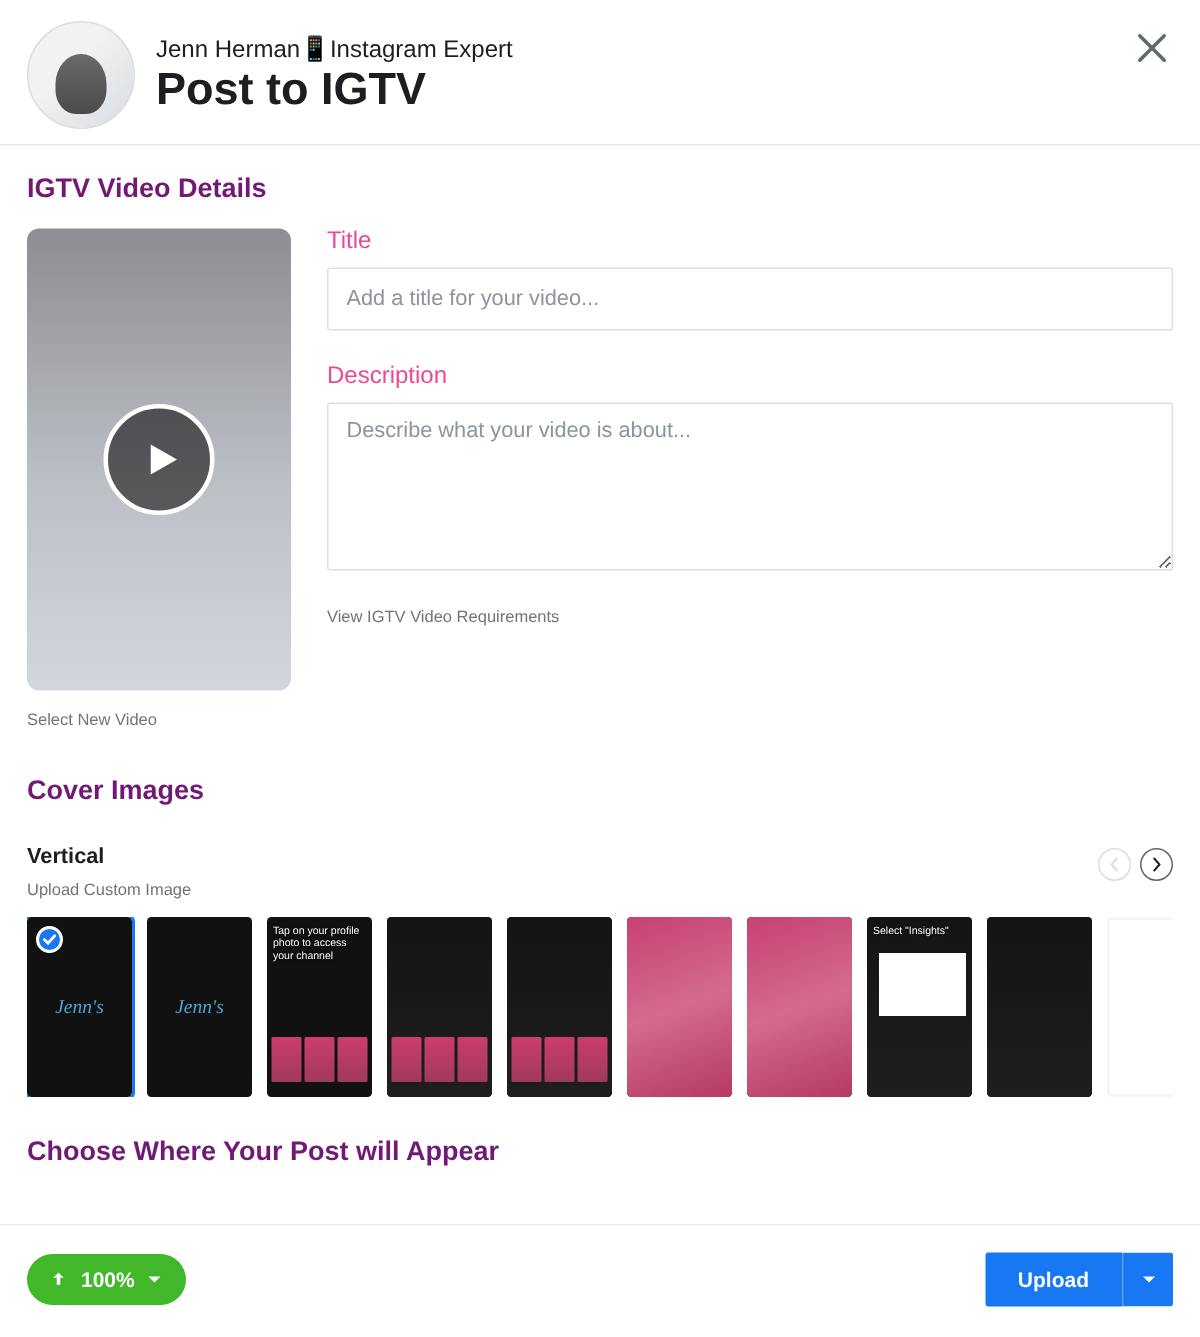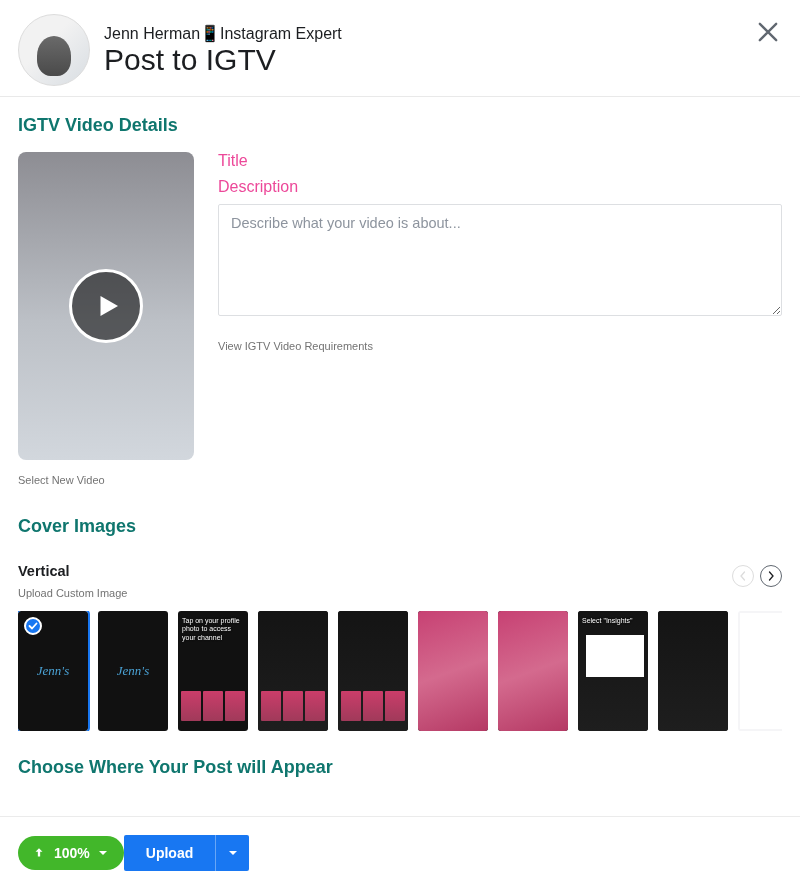--- a/index.html
+++ b/index.html
@@ -47,21 +47,21 @@
       border-radius:50% 50% 40% 40%;
       background:linear-gradient(#6a6a6a,#4a4a4a);
     }
     .header-titles .user-line {
       font-size: 16px;
       color: #1c1e21;
       margin-bottom: 0;
     }
     .header-titles h1 {
       font-size: 30px;
-      font-weight: normal;
+      font-weight: bold;
       color: #1c1e21;
     }
     .close-btn {
       position: absolute;
       right: 18px;
       top: 18px;
       width: 28px;
       height: 28px;
       background: none;
       border: none;
@@ -73,21 +73,21 @@
     .body {
       flex: 1;
       overflow-y: scroll;
       overflow-x: auto;
       padding: 18px 18px 0 18px;
     }
     .section-title {
       font-size: 18px;
       font-weight: bold;
       margin-bottom: 16px;
-      color: #0f766e;
+      color: #701a75;
     }
     .details-row {
       display: flex;
       gap: 24px;
       margin-bottom: 28px;
     }
     .video-col {
       flex-shrink: 0;
       width: 176px;
     }
@@ -267,21 +267,21 @@
     .thumb.light-bg .white-panel{
       left:2px;right:2px;top:2px;height:auto;bottom:2px;
       background:#fff;
     }
 
     
     .footer {
       border-top: 1px solid #ebebeb;
       padding: 18px 18px 20px 18px;
       display: flex;
-      justify-content: flex-start;
+      justify-content: space-between;
       align-items: center;
     }
     .upload-pill {
       background: #42b72a;
       color: #fff;
       border-radius: 18px;
       height: 34px;
       padding: 0 16px 0 14px;
       display: flex;
       align-items: center;
@@ -353,20 +353,21 @@
             <svg viewBox="0 0 24 24">
                 <path d="M6 4 L20 12 L6 20 Z"></path>
               </svg>
           </div>
         </div>
         <a class="link select-new">Select New Video</a>
       </div>
 
       <div class="fields-col">
         <div class="field-label">Title</div>
+        <input class="text-input" placeholder="Add a title for your video..." style="">
         <div class="field-label">Description</div>
         <textarea class="textarea" placeholder="Describe what your video is about..." style=""></textarea>
         <a class="link req-link">View IGTV Video Requirements</a>
       </div>
     </div>
 
     <div class="cover-header">
       <div class="cover-left">
         <div class="section-title">Cover Images</div>
         <div class="orientation-label">Vertical</div>

